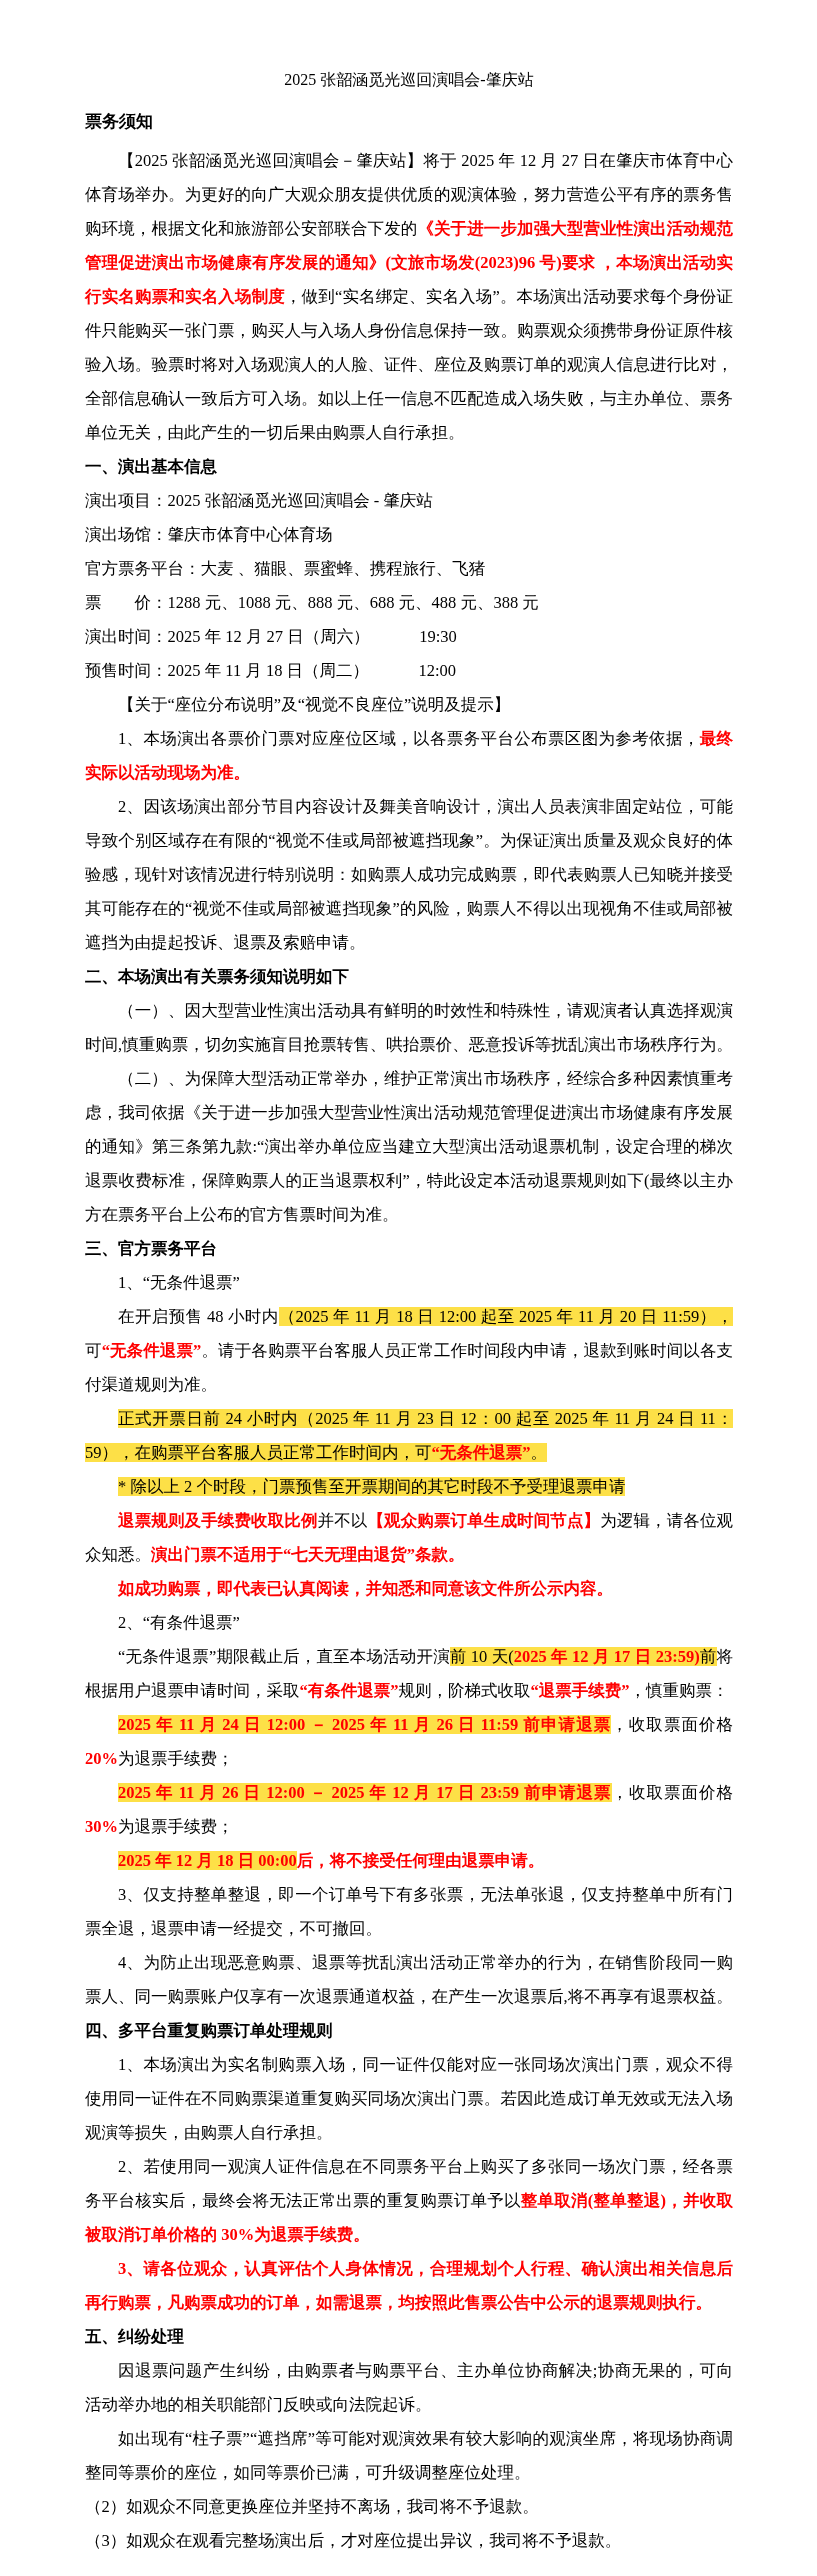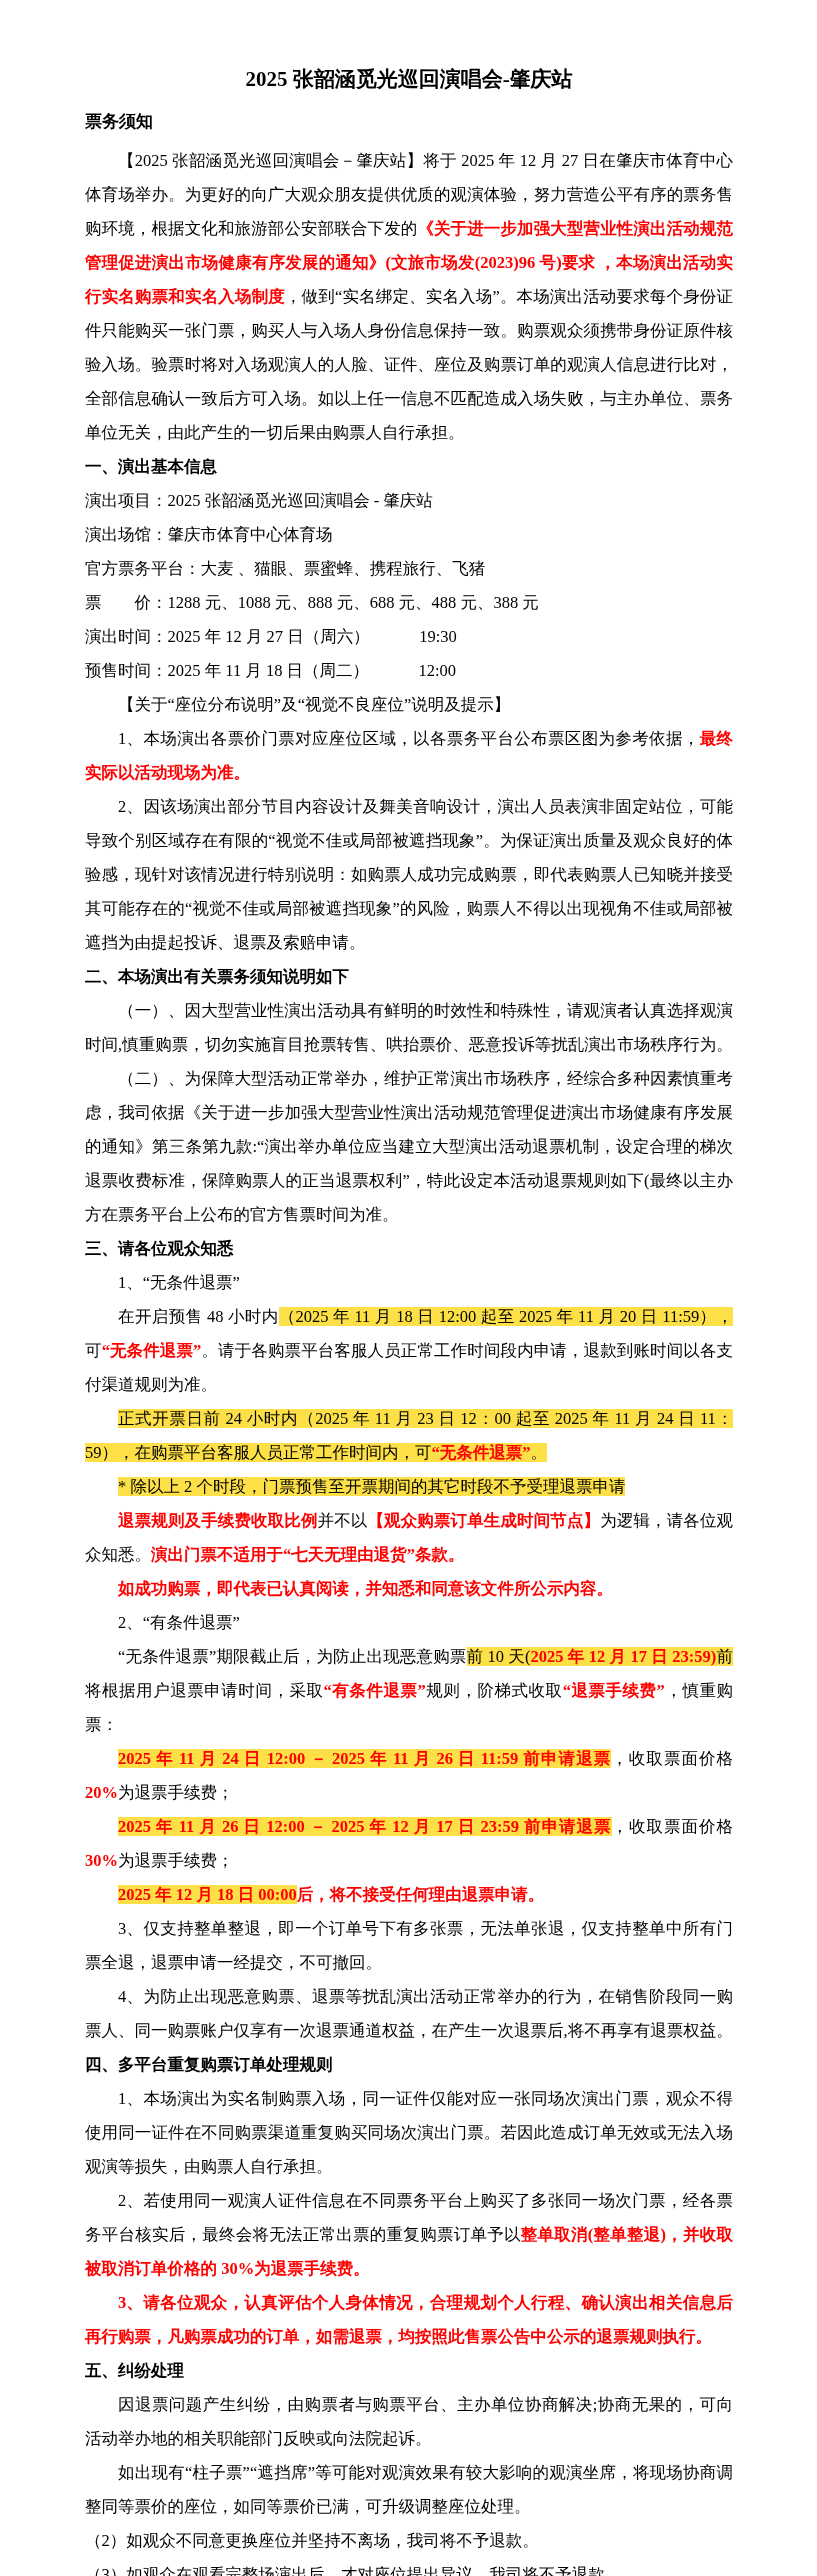--- a/index.html
+++ b/index.html
@@ -10,22 +10,22 @@
     background: #ffffff;
     box-sizing: border-box;
     padding: 61px 85px 41px 85px;
     font-family: "Liberation Serif", "DejaVu Serif", serif;
     color: #000000;
     font-size: 16.5px;
     line-height: 34px;
   }
   .doc-title {
     text-align: center;
-    font-weight: bold;
-    font-size: 21px;
+    font-weight: normal;
+    font-size: 16px;
     margin: 0 0 7.2px 0;
     line-height: 37px;
   }
   .doc-subtitle {
     font-weight: bold;
     font-size: 17px;
     margin: 0 0 5.2px 0;
     line-height: 34px;
   }
   .para {
@@ -51,29 +51,29 @@
       <p class="para plain"><span>官方票务平台：大麦 、猫眼、票蜜蜂、携程旅行、飞猪</span></p>
       <p class="para plain"><span>票　　价：1288 元、1088 元、888 元、688 元、488 元、388 元</span></p>
       <p class="para plain"><span>演出时间：2025 年 12 月 27 日（周六）　　　19:30</span></p>
       <p class="para plain"><span>预售时间：2025 年 11 月 18 日（周二）　　　12:00</span></p>
       <p class="para indent"><span>【关于“座位分布说明”及“视觉不良座位”说明及提示】</span></p>
       <p class="para indent"><span>1、本场演出各票价门票对应座位区域，以各票务平台公布票区图为参考依据，</span><span class="red">最终实际以活动现场为准。</span></p>
       <p class="para indent"><span>2、因该场演出部分节目内容设计及舞美音响设计，演出人员表演非固定站位，可能导致个别区域存在有限的“视觉不佳或局部被遮挡现象”。为保证演出质量及观众良好的体验感，现针对该情况进行特别说明：如购票人成功完成购票，即代表购票人已知晓并接受其可能存在的“视觉不佳或局部被遮挡现象”的风险，购票人不得以出现视角不佳或局部被遮挡为由提起投诉、退票及索赔申请。</span></p>
       <p class="para h"><span>二、本场演出有关票务须知说明如下</span></p>
       <p class="para indent"><span>（一）、因大型营业性演出活动具有鲜明的时效性和特殊性，请观演者认真选择观演时间,慎重购票，切勿实施盲目抢票转售、哄抬票价、恶意投诉等扰乱演出市场秩序行为。</span></p>
       <p class="para indent"><span>（二）、为保障大型活动正常举办，维护正常演出市场秩序，经综合多种因素慎重考虑，我司依据《关于进一步加强大型营业性演出活动规范管理促进演出市场健康有序发展的通知》第三条第九款:“演出举办单位应当建立大型演出活动退票机制，设定合理的梯次退票收费标准，保障购票人的正当退票权利”，特此设定本活动退票规则如下(最终以主办方在票务平台上公布的官方售票时间为准。</span></p>
-      <p class="para h"><span>三、请各位观众知悉</span></p>
+      <p class="para h"><span>三、官方票务平台</span></p>
       <p class="para indent"><span>1、“无条件退票”</span></p>
       <p class="para indent"><span>在开启预售 48 小时内</span><span class="hl">（2025 年 11 月 18 日 12:00 起至 2025 年 11 月 20 日 11:59），</span><span>可</span><span class="red">“无条件退票”</span><span>。请于各购票平台客服人员正常工作时间段内申请，退款到账时间以各支付渠道规则为准。</span></p>
       <p class="para indent"><span class="hl">正式开票日前 24 小时内（2025 年 11 月 23 日 12：00 起至 2025 年 11 月 24 日 11：59），在购票平台客服人员正常工作时间内，可</span><span class="red hl">“无条件退票”</span><span class="hl">。</span></p>
       <p class="para indent"><span class="hl">* 除以上 2 个时段，门票预售至开票期间的其它时段不予受理退票申请</span></p>
       <p class="para indent"><span class="red">退票规则及手续费收取比例</span><span>并不以</span><span class="red">【观众购票订单生成时间节点】</span><span>为逻辑，请各位观众知悉。</span><span class="red">演出门票不适用于“七天无理由退货”条款。</span></p>
       <p class="para indent"><span class="red">如成功购票，即代表已认真阅读，并知悉和同意该文件所公示内容。</span></p>
       <p class="para indent"><span>2、“有条件退票”</span></p>
-      <p class="para indent"><span>“无条件退票”期限截止后，为防止出现恶意购票</span><span class="hl">前 10 天(</span><span class="red hl">2025 年 12 月 17 日 23:59)</span><span class="hl">前</span><span>将根据用户退票申请时间，采取</span><span class="red">“有条件退票”</span><span>规则，阶梯式收取</span><span class="red">“退票手续费”</span><span>，慎重购票：</span></p>
+      <p class="para indent"><span>“无条件退票”期限截止后，直至本场活动开演</span><span class="hl">前 10 天(</span><span class="red hl">2025 年 12 月 17 日 23:59)</span><span class="hl">前</span><span>将根据用户退票申请时间，采取</span><span class="red">“有条件退票”</span><span>规则，阶梯式收取</span><span class="red">“退票手续费”</span><span>，慎重购票：</span></p>
       <p class="para indent"><span class="red hl">2025 年 11 月 24 日 12:00 － 2025 年 11 月 26 日 11:59 前申请退票</span><span>，收取票面价格 </span><span class="red">20%</span><span>为退票手续费；</span></p>
       <p class="para indent"><span class="red hl">2025 年 11 月 26 日 12:00 － 2025 年 12 月 17 日 23:59 前申请退票</span><span>，收取票面价格 </span><span class="red">30%</span><span>为退票手续费；</span></p>
       <p class="para indent"><span class="red hl">2025 年 12 月 18 日 00:00</span><span class="red">后，将不接受任何理由退票申请。</span></p>
       <p class="para indent"><span>3、仅支持整单整退，即一个订单号下有多张票，无法单张退，仅支持整单中所有门票全退，退票申请一经提交，不可撤回。</span></p>
       <p class="para indent"><span>4、为防止出现恶意购票、退票等扰乱演出活动正常举办的行为，在销售阶段同一购票人、同一购票账户仅享有一次退票通道权益，在产生一次退票后,将不再享有退票权益。</span></p>
       <p class="para h"><span>四、多平台重复购票订单处理规则</span></p>
       <p class="para indent"><span>1、本场演出为实名制购票入场，同一证件仅能对应一张同场次演出门票，观众不得使用同一证件在不同购票渠道重复购买同场次演出门票。若因此造成订单无效或无法入场观演等损失，由购票人自行承担。</span></p>
       <p class="para indent"><span>2、若使用同一观演人证件信息在不同票务平台上购买了多张同一场次门票，经各票务平台核实后，最终会将无法正常出票的重复购票订单予以</span><span class="red">整单取消(整单整退)，并收取被取消订单价格的 30%为退票手续费。</span></p>
       <p class="para indent"><span class="red">3、请各位观众，认真评估个人身体情况，合理规划个人行程、确认演出相关信息后再行购票，凡购票成功的订单，如需退票，均按照此售票公告中公示的退票规则执行。</span></p>
       <p class="para h"><span>五、纠纷处理</span></p>

